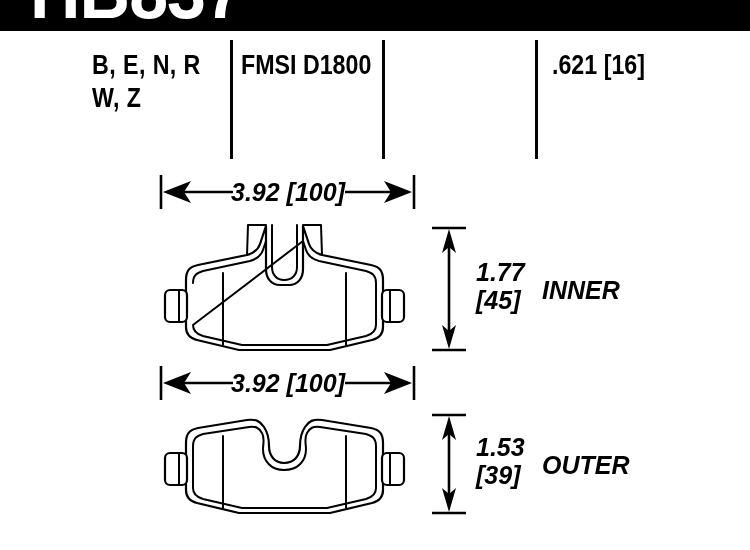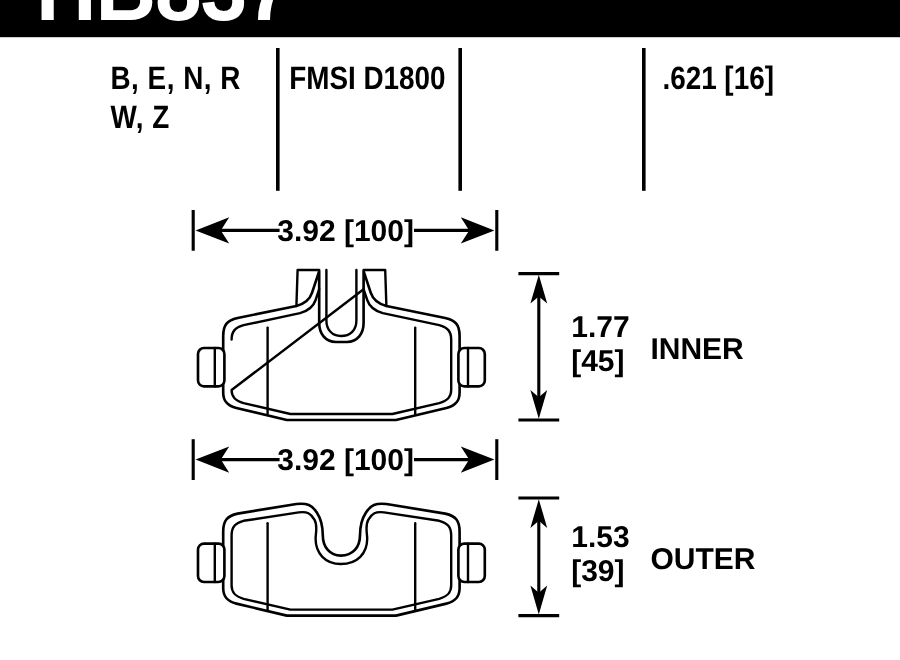--- a/index.html
+++ b/index.html
@@ -86,20 +86,21 @@
     letter-spacing: 0px;
   }
 
   
   .drawing {
     position: absolute;
     left: 0;
     top: 159px;
     width: 624px;
     height: 391px;
+    font-style: italic;
   }
   svg.pad-svg {
     position: absolute;
     left: 0;
     top: 0;
     display: block;
   }
 
   .dim-text {
     font-family: "Liberation Sans", sans-serif;

